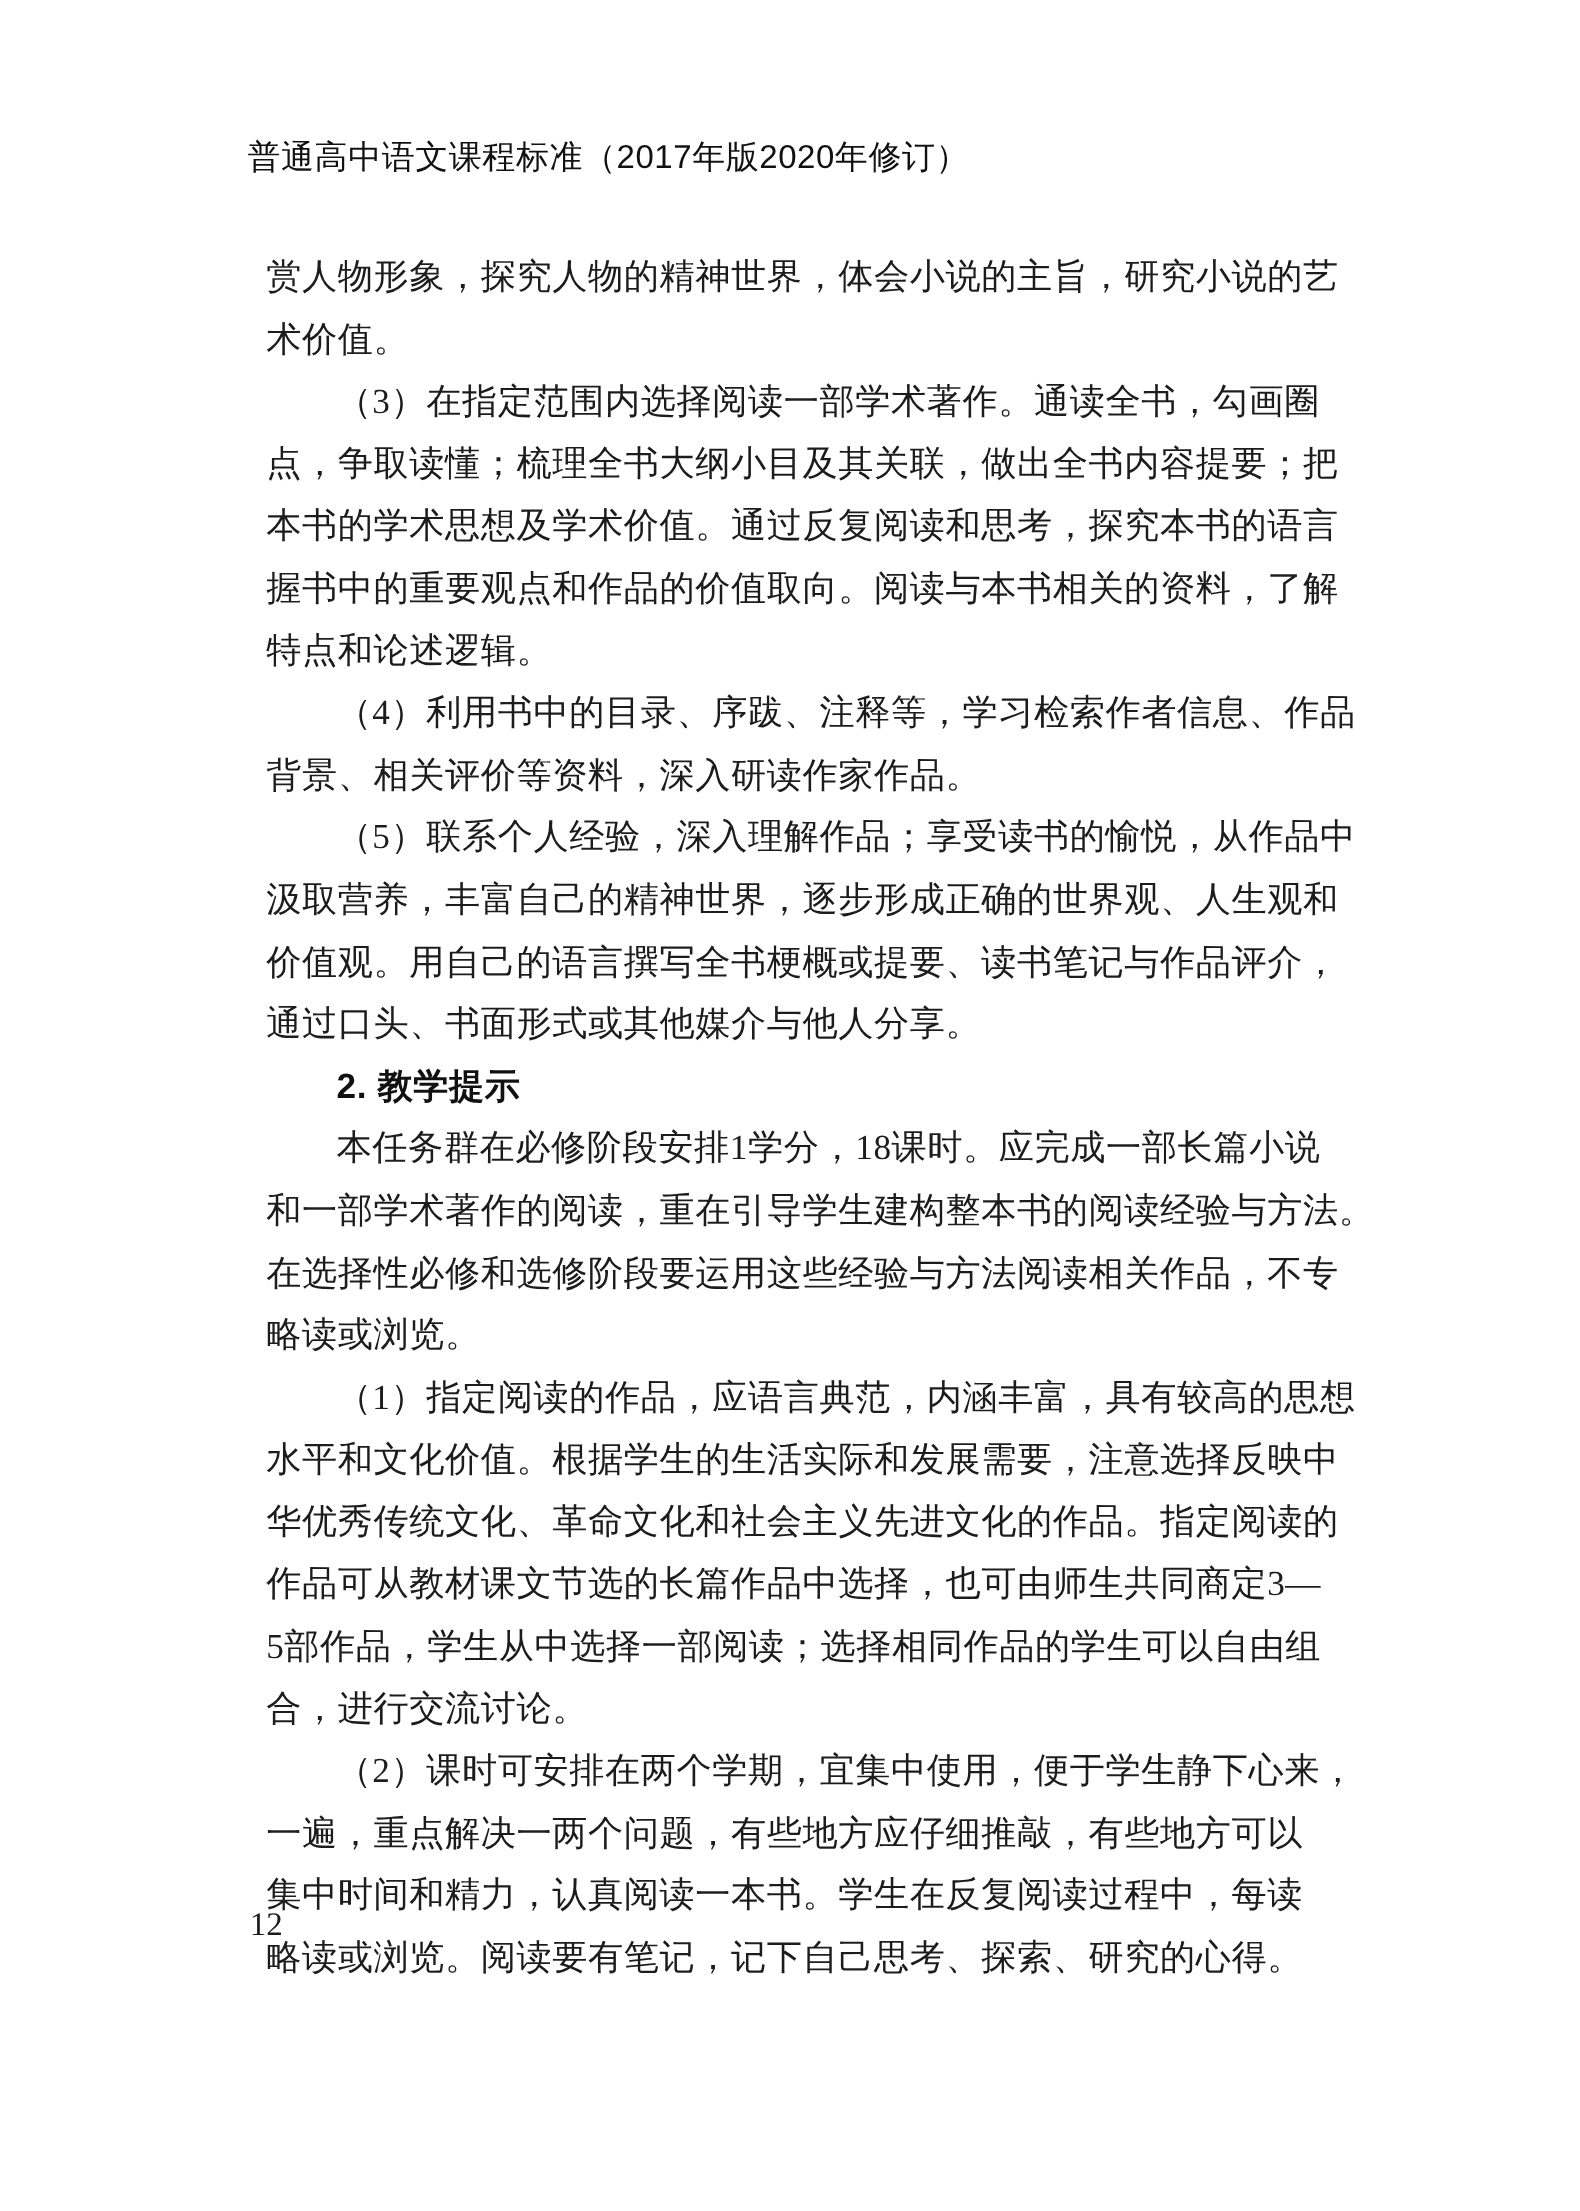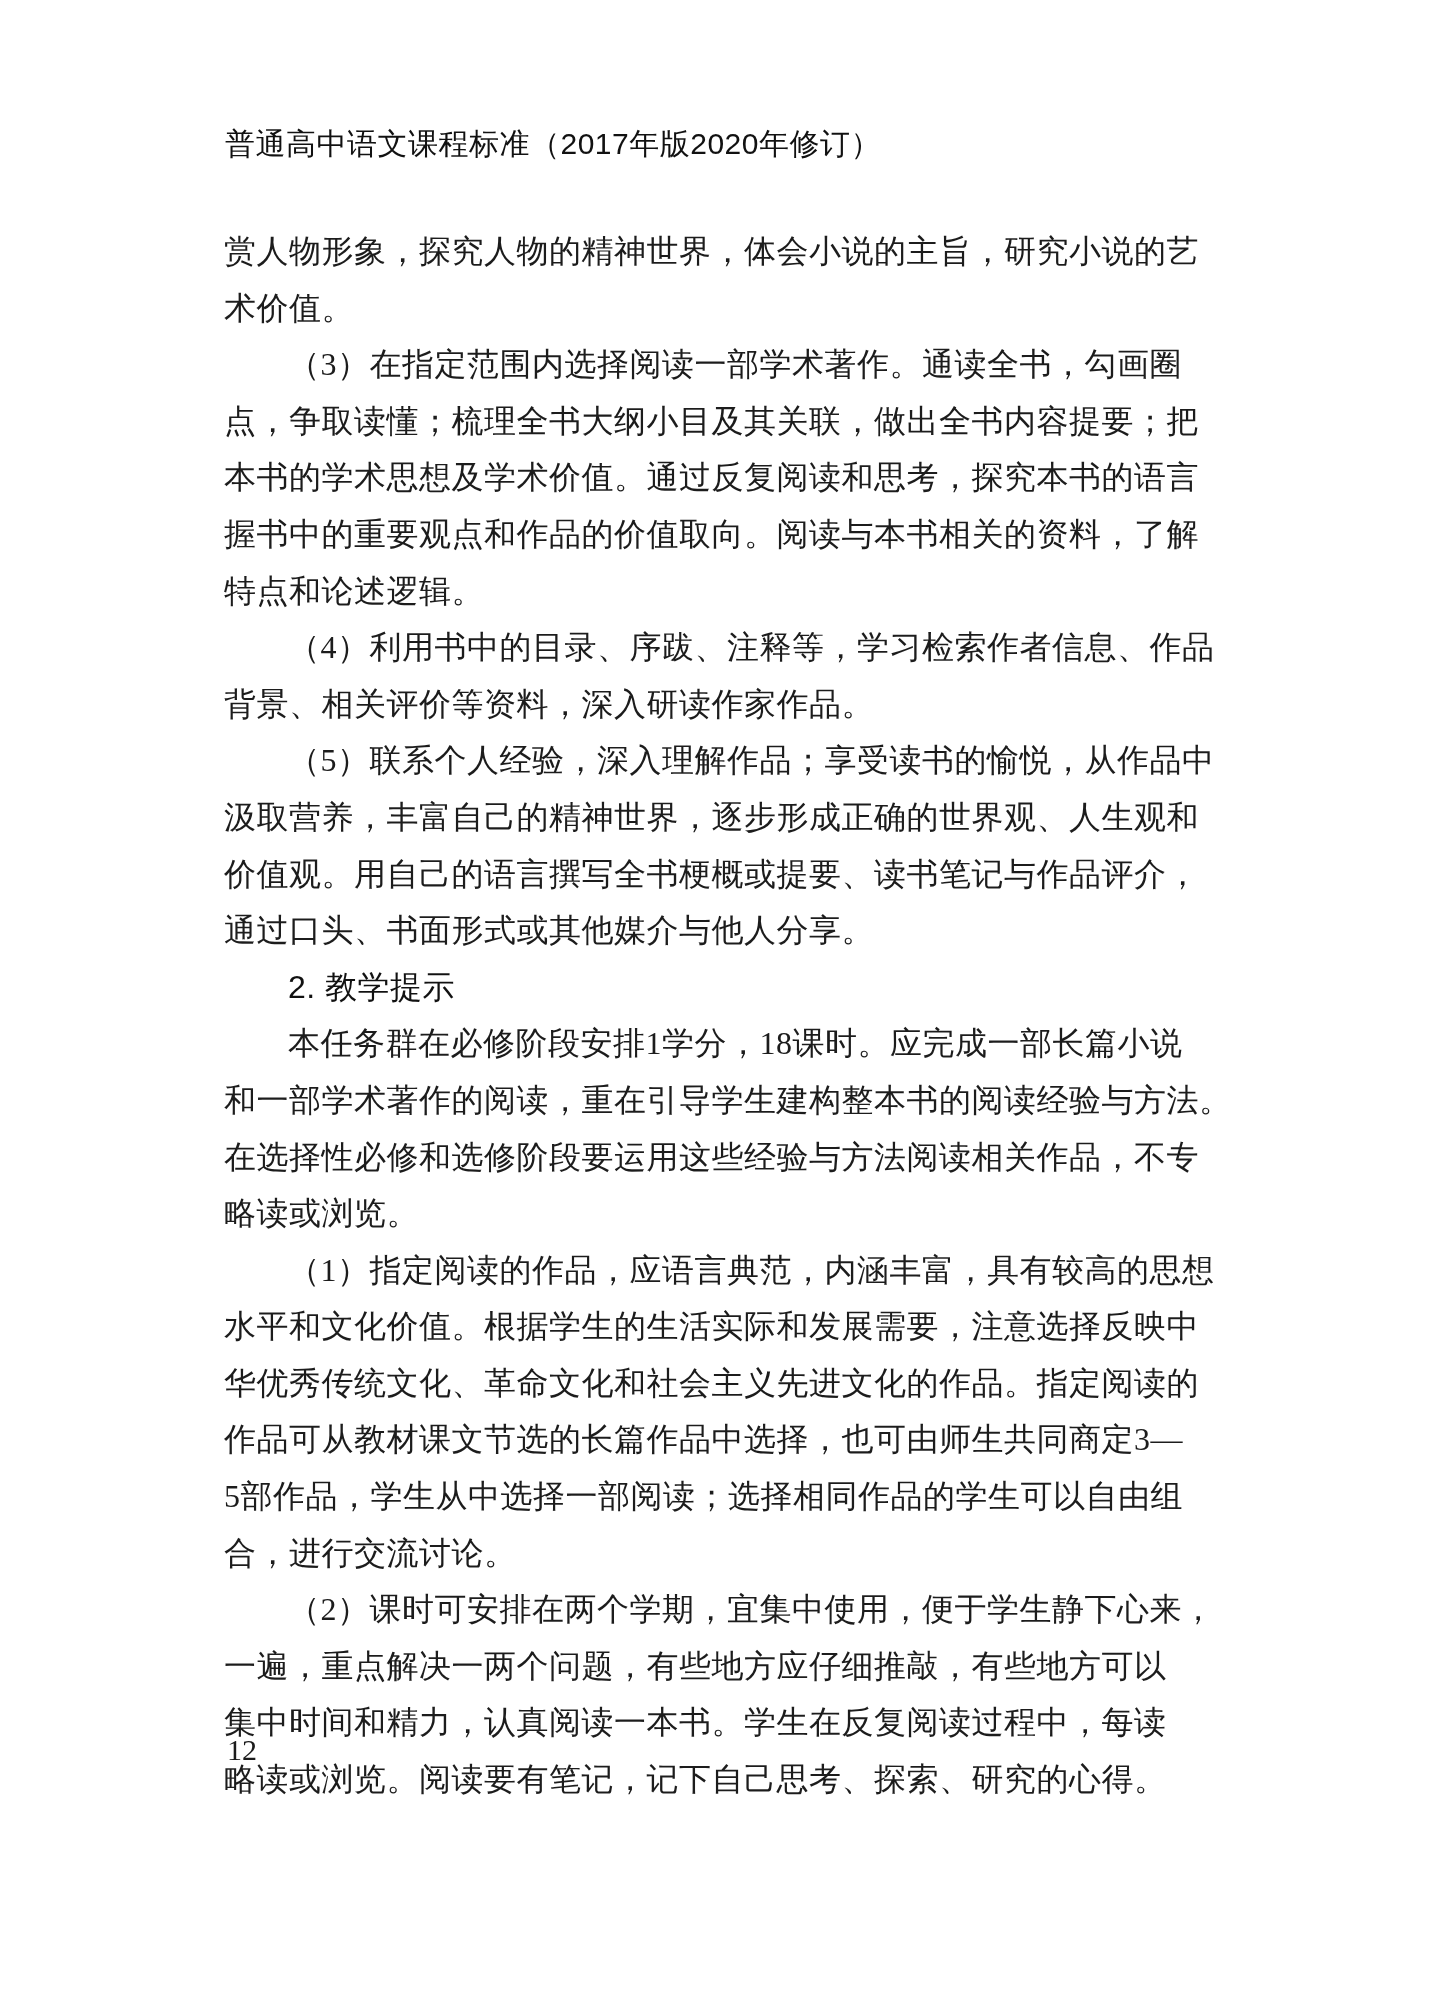--- a/index.html
+++ b/index.html
@@ -33,27 +33,28 @@
     left: 224px;
     top: 223px;
     width: 1010px;
   }
   .line {
     font-size: 32px;
     line-height: 56.6px;
     height: 56.6px;
     white-space: nowrap;
     letter-spacing: 0.5px;
+    margin-left: 18px;
   }
   .line.indent {
     padding-left: 64px; 
   }
   .line.heading {
     font-family: "Liberation Sans", "DejaVu Sans", sans-serif;
-    font-weight: normal;
+    font-weight: bold;
     color: #111111;
   }
   #page-number {
     position: absolute;
     left: 227px;
     top: 1730px;
     font-size: 30px;
     line-height: 40px;
     color: #1c1c1c;
   }

